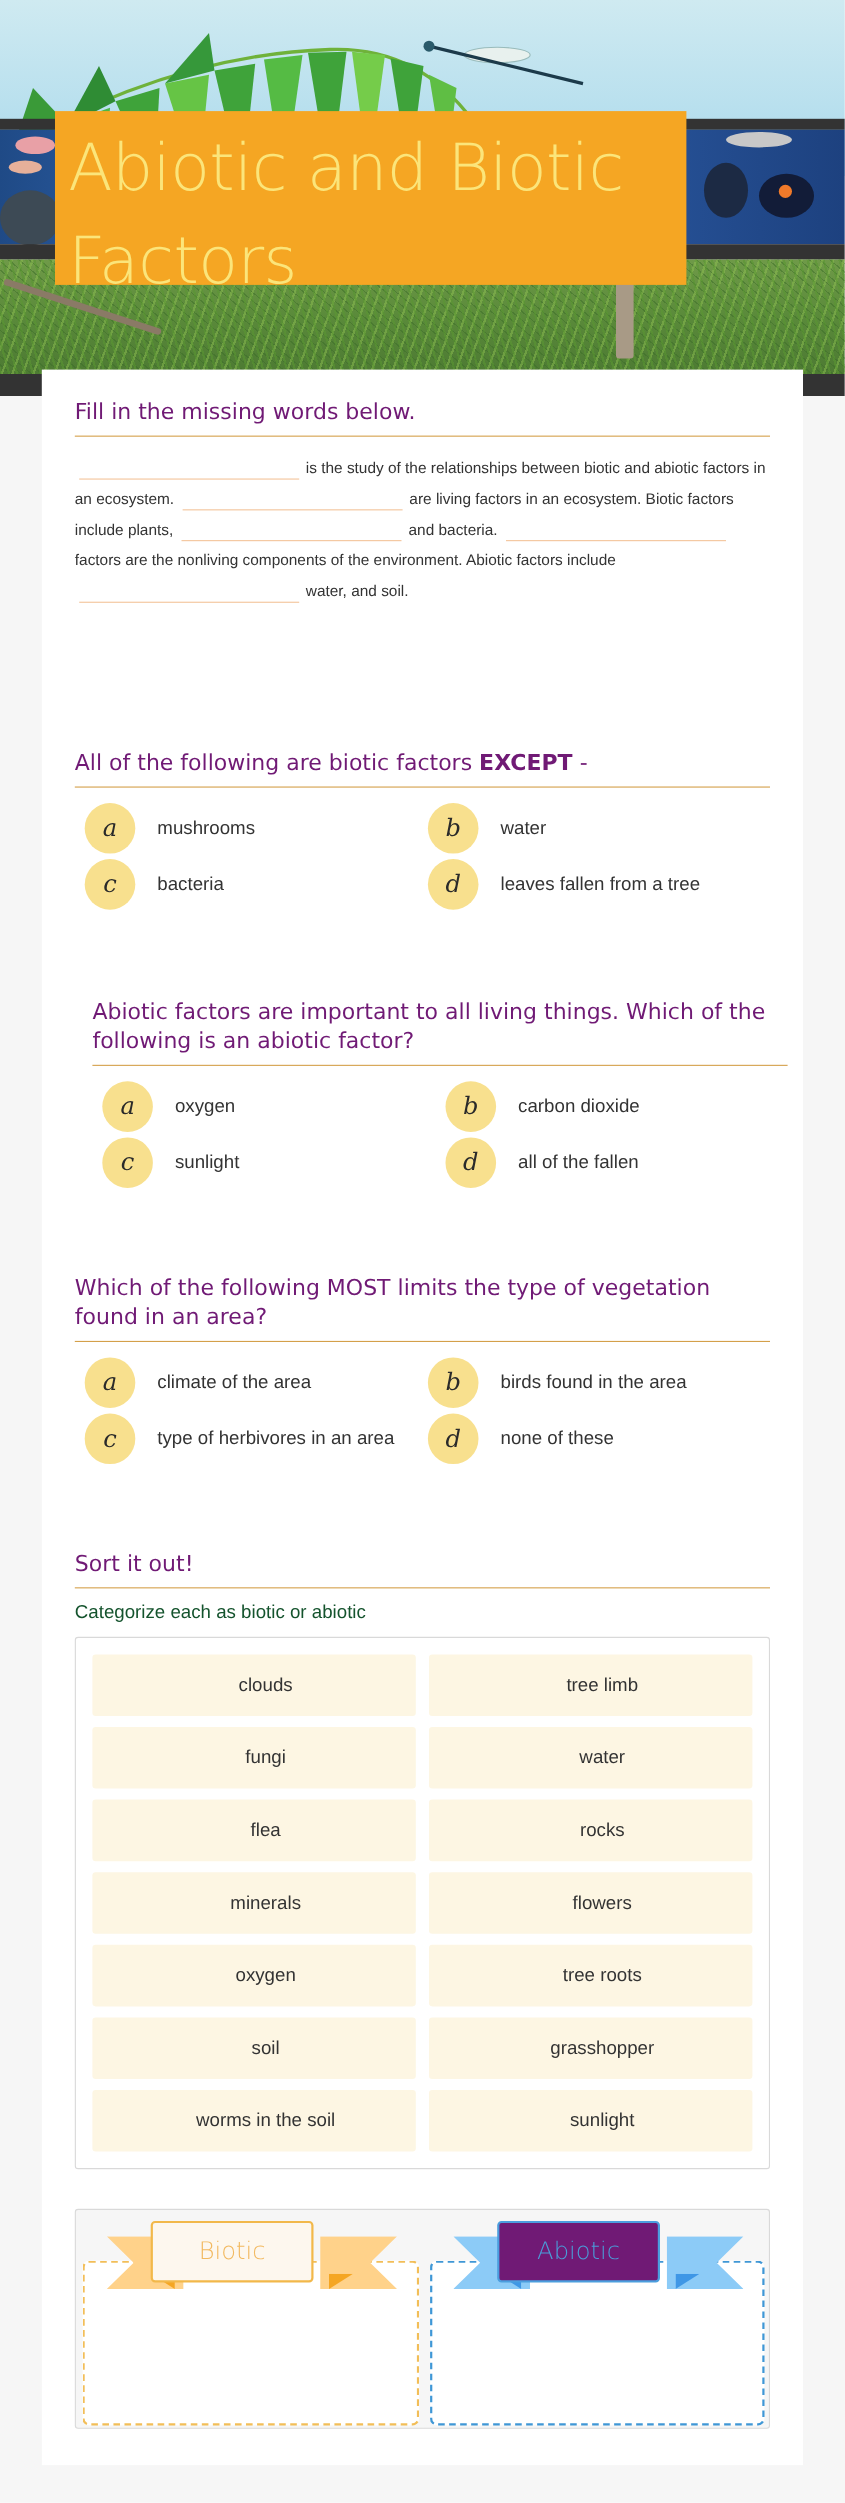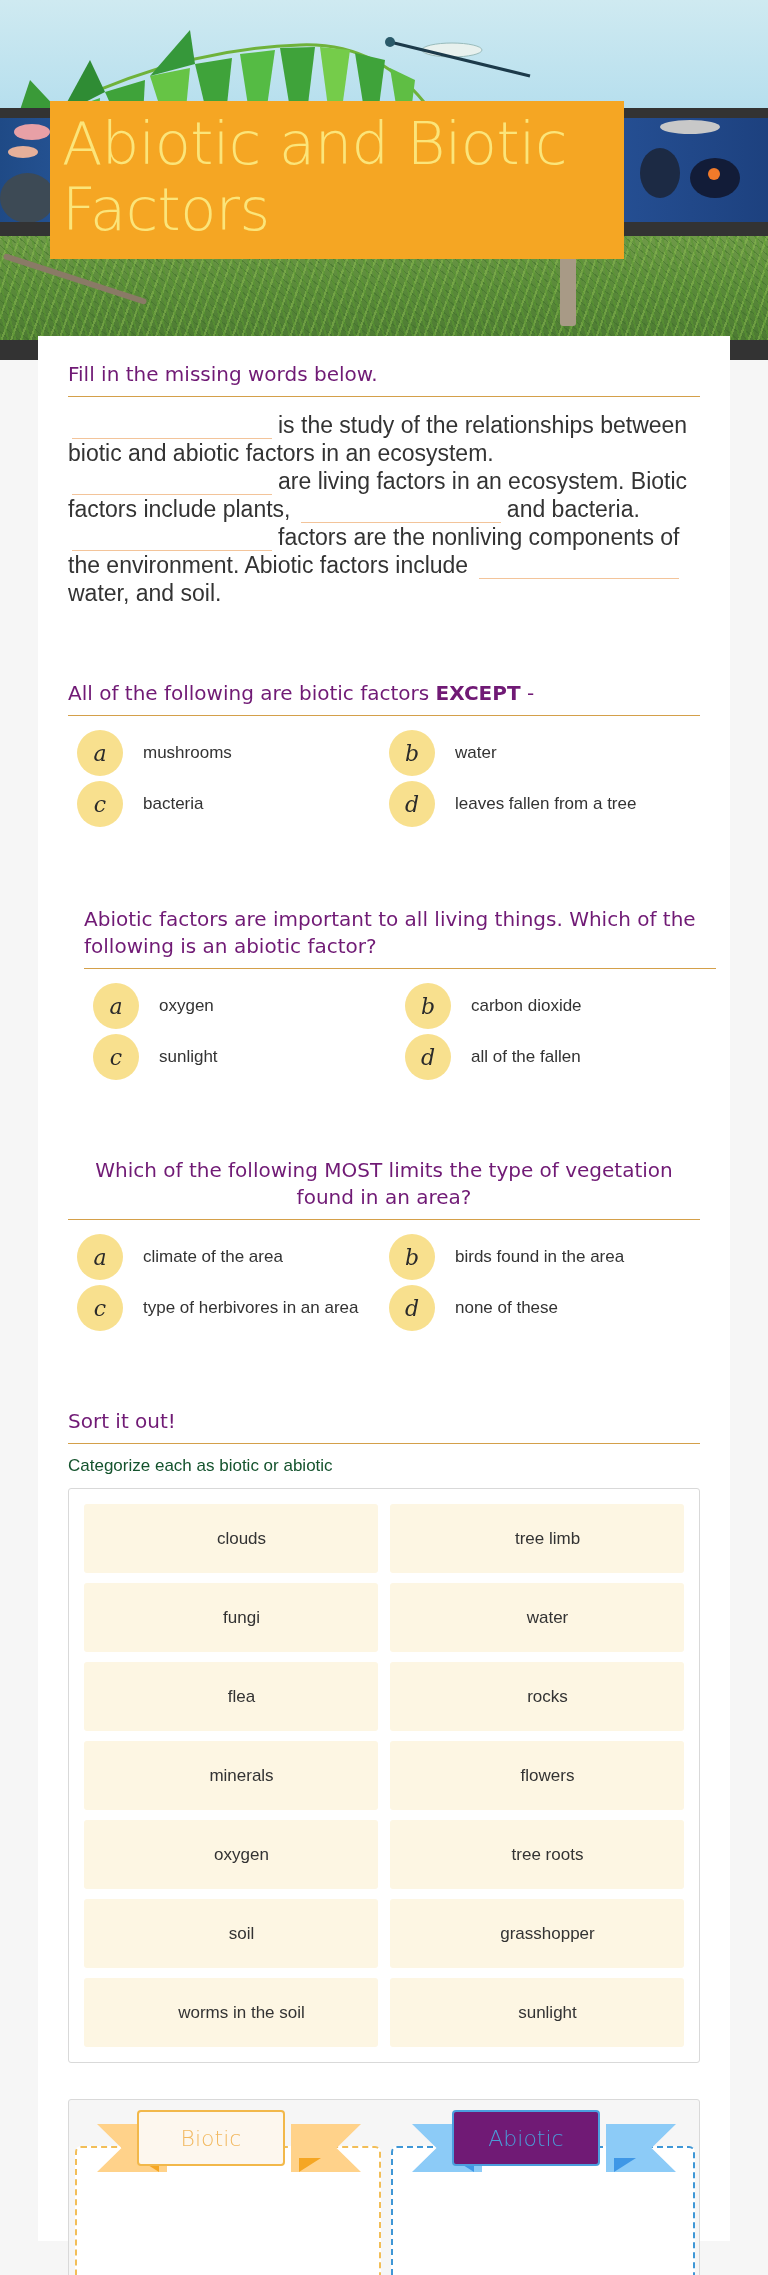--- a/index.html
+++ b/index.html
@@ -20,44 +20,44 @@
           background:
             repeating-linear-gradient(75deg, rgba(90,150,50,.55) 0 2px, transparent 2px 7px),
             repeating-linear-gradient(110deg, rgba(140,190,80,.5) 0 2px, transparent 2px 9px),
             repeating-linear-gradient(40deg, rgba(60,110,40,.5) 0 1px, transparent 1px 6px),
             linear-gradient(180deg, #6f9a48 0%, #5a8a3a 50%, #4d7a33 100%); }
   .branch { position: absolute; height: 6px; background: #8a7a66; border-radius: 3px; }
 
   .title-box { position: absolute; left: 50px; top: 101px; width: 574px; height: 158px;
                background: #f5a623; padding: 10px 12px; }
   .title-box h1 { font-family: "DejaVu Sans", sans-serif; font-weight: 300; font-size: 59px;
-                  line-height: 66px; color: #fbe57a; letter-spacing: -0.5px; }
+                  line-height: 84px; color: #fbe57a; letter-spacing: -0.5px; }
 
   
   .card { position: absolute; left: 38px; top: 336px; width: 692px; height: 1905px; background: #ffffff; }
   .section { position: absolute; left: 30px; width: 632px; }
   .sec-title { font-family: "DejaVu Sans", sans-serif; font-size: 20px; line-height: 27px; color: #701a75;
                font-weight: normal; padding-bottom: 8px; border-bottom: 1px solid #d4a04a; }
   .sec-title b { font-weight: bold; }
 
-  .fill-text { margin-top: 14px; font-size: 23px; line-height: 28px; color: #333; width: 632px; }
+  .fill-text { margin-top: 14px; font-size: 14px; line-height: 28px; color: #333; width: 632px; }
   .blank { display: inline-block; width: 200px; height: 16px; border-bottom: 1.5px solid #f3c49a;
            margin: 0 6px 0 4px; vertical-align: baseline; position: relative; top: 6px; }
 
   .choices { display: grid; grid-template-columns: 312px 312px; row-gap: 5px; margin-top: 14px; }
   .choice { display: flex; align-items: center; height: 46px; }
   .badge { width: 46px; height: 46px; border-radius: 50%; background: #f8e08e; display: flex;
            align-items: center; justify-content: center; margin-left: 9px; flex-shrink: 0;
            font-family: "DejaVu Serif", serif; font-style: italic; font-size: 22px; color: #2a2a2a; }
   .choice-text { margin-left: 20px; font-size: 17px; color: #333; white-space: nowrap; }
 
   .subtitle { margin-top: 12px; font-size: 17px; color: #14532d; }
   .sort-box { margin-top: 12px; width: 632px; border: 1px solid #d9d9d9; border-radius: 3px;
               padding: 15px; display: grid; grid-template-columns: 294px 294px; column-gap: 12px; row-gap: 10px; }
-  .chip { height: 69px; background: #fdf6e3; border-radius: 3px; display: flex; align-items: center;
+  .chip { height: 56px; background: #fdf6e3; border-radius: 3px; display: flex; align-items: center;
           justify-content: center; font-size: 17px; color: #333; padding-left: 21px; }
 
   .cat-box { margin-top: 36px; width: 632px; height: 200px; background: #f6f6f6;
              border: 1px solid #d9d9d9; border-radius: 3px; position: relative; }
   .drop { position: absolute; top: 46px; height: 150px; border: 2px dashed; border-radius: 6px; background: #fff; }
   .drop.biotic { left: 6px; width: 306px; border-color: #f2be58; }
   .drop.abiotic { left: 322px; width: 304px; border-color: #3f97d6; }
   .ribbon { position: absolute; top: 10px; width: 264px; height: 76px; }
   .ribbon .tail { position: absolute; top: 14px; width: 70px; height: 48px; }
   .ribbon .tail.l { left: 0; clip-path: polygon(0 0, 100% 0, 100% 100%, 0 100%, 35% 50%); }
@@ -178,21 +178,21 @@
           <span class="badge">c</span>
           <span class="choice-text">sunlight</span>
         </div>
       <div class="choice">
           <span class="badge">d</span>
           <span class="choice-text">all of the fallen</span>
         </div>
     </div>
   </div>
 
-  <div class="section" style="top:821px;text-align:center;">
+  <div class="section" style="top:821px;">
     <h2 class="sec-title">Which of the following MOST limits the type of vegetation found in an area?</h2>
     <div class="choices">
       <div class="choice">
           <span class="badge">a</span>
           <span class="choice-text">climate of the area</span>
         </div>
       <div class="choice">
           <span class="badge">b</span>
           <span class="choice-text">birds found in the area</span>
         </div>

